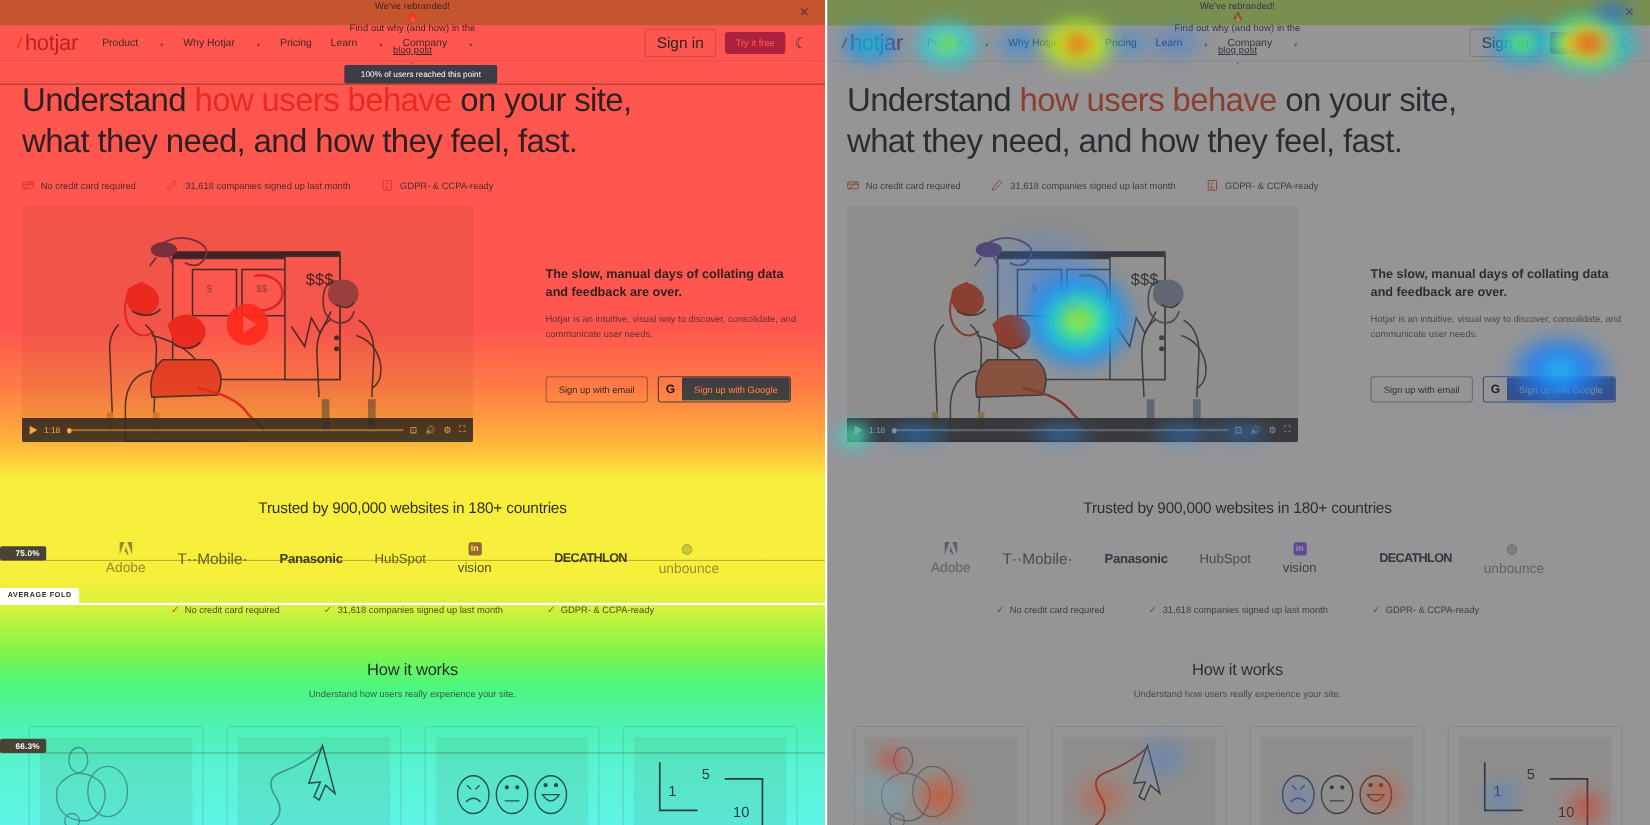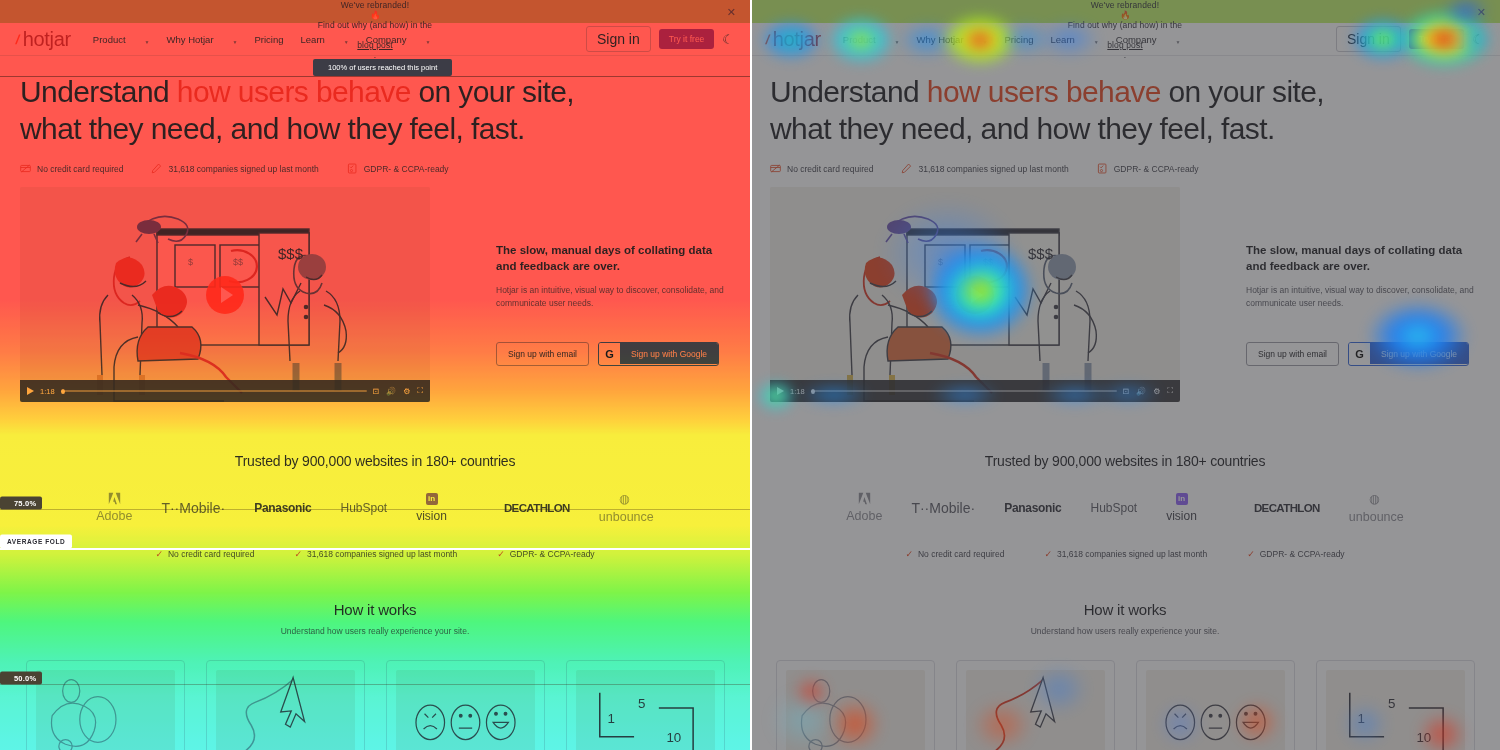--- a/index.html
+++ b/index.html
@@ -403,21 +403,21 @@
       <div class="tt-line" style="top:76px"></div>
       <div class="tooltip" style="left:313px; top:76px; transform:translateY(-100%)">100% of users reached this point</div>
 
       <div class="scroll-line" style="top:509px"></div>
       <div class="marker dark" style="top:509px">75.0%</div>
 
       <div class="fold-line" style="top:548px"></div>
       <div class="marker fold" style="top:548px">AVERAGE FOLD</div>
 
       <div class="scroll-line" style="top:684px"></div>
-      <div class="marker dark" style="top:684px">50.0%</div>
+      <div class="marker dark" style="top:684px">66.3%</div>
     </div>
   </div>
 
   <div class="divider"></div>
 
   <div class="panel">
     <div class="page">
 
       <div class="banner">
         <span>We've rebranded!</span>

